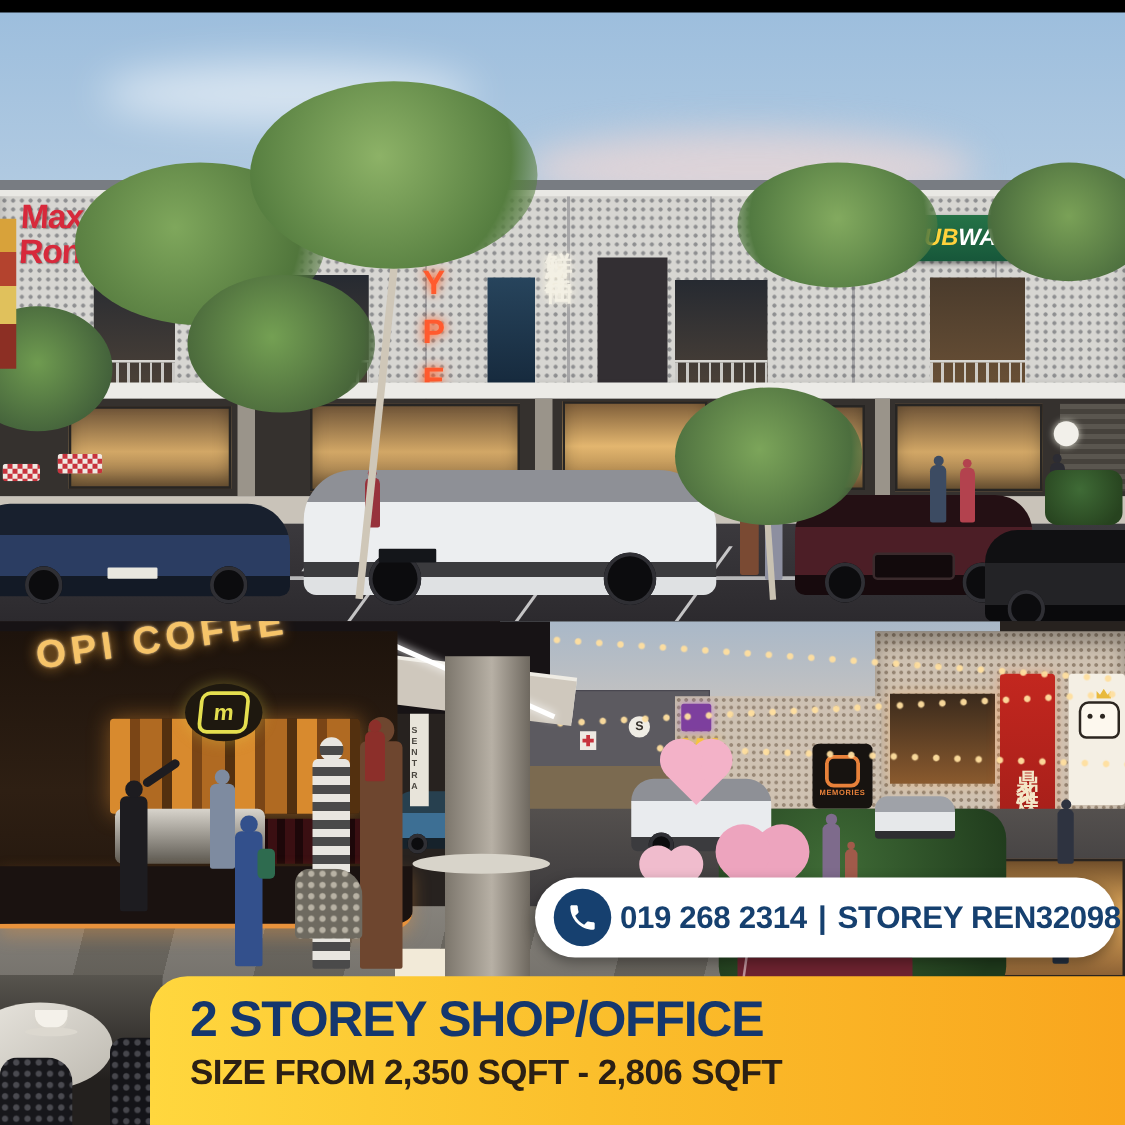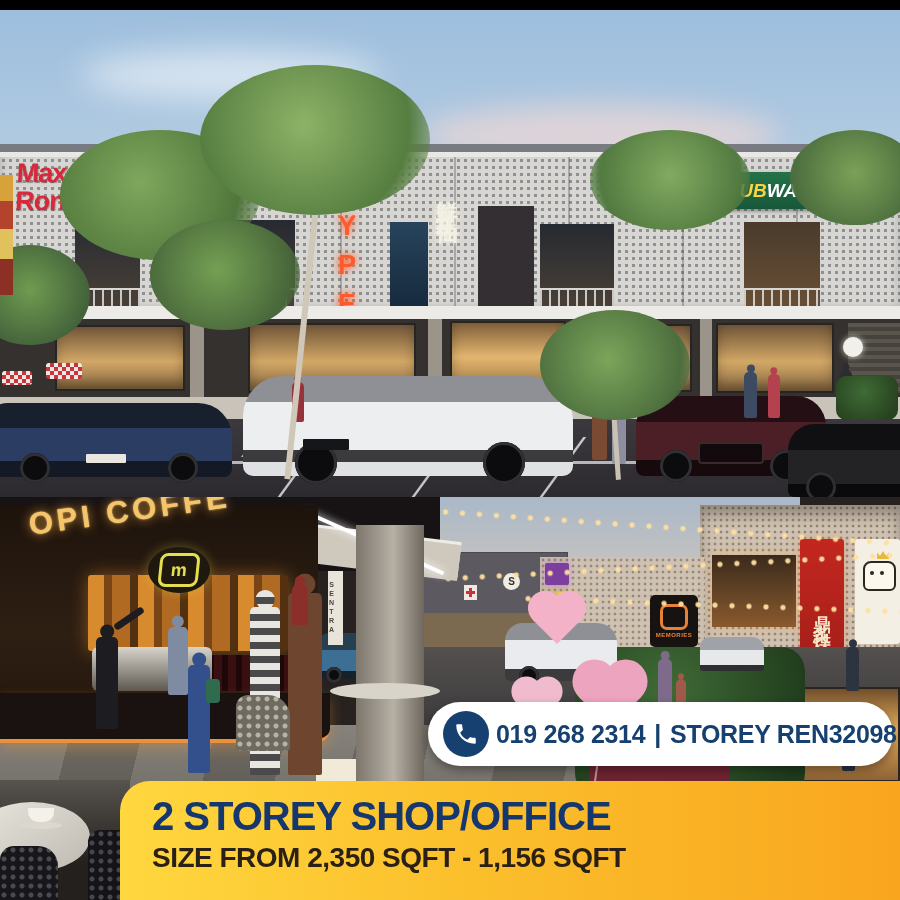--- a/index.html
+++ b/index.html
@@ -320,16 +320,16 @@
     </div>
     <div class="pill-text">
       <span>019 268 2314</span>
       <span>|</span>
       <span>STOREY REN32098</span>
     </div>
   </div>
 
   <div class="banner">
     <div class="banner-title">2 STOREY SHOP/OFFICE</div>
-    <div class="banner-sub">SIZE FROM 2,350 SQFT - 1,156 SQFT</div>
+    <div class="banner-sub">SIZE FROM 2,350 SQFT - 2,806 SQFT</div>
   </div>
 
 </div>
 
 </body></html>

